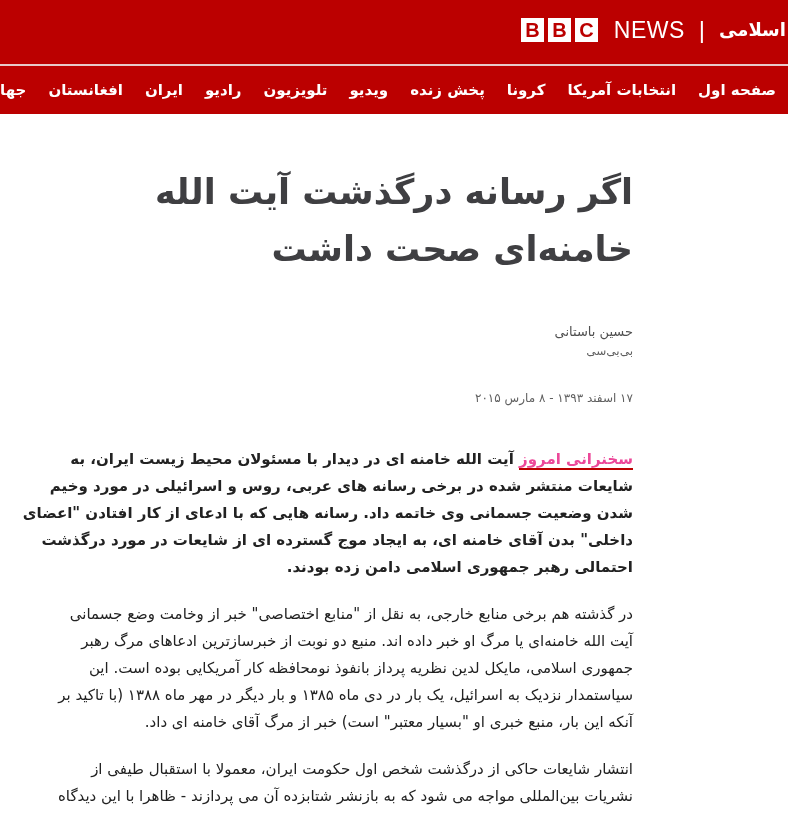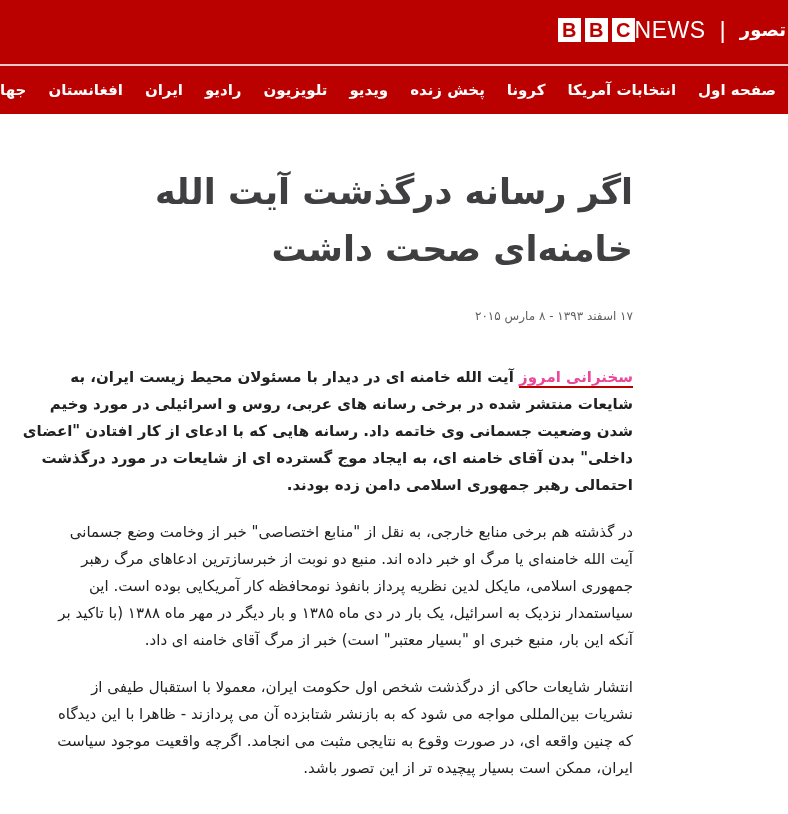--- a/index.html
+++ b/index.html
@@ -20,21 +20,21 @@
       position: absolute; right: 0; top: 18px;
     }
     .bbc-blocks { display: flex; gap: 4px; }
     .bbc-block {
       width: 23px; height: 24px; background: #ffffff; color: #bb0000;
       font-family: "Liberation Sans", sans-serif; font-weight: bold;
       font-size: 20px; line-height: 24px; text-align: center;
     }
     .news-word {
       color: #ffffff; font-family: "Liberation Sans", sans-serif;
-      font-size: 23px; letter-spacing: 0.5px; margin-left: 0;
+      font-size: 23px; letter-spacing: 0.5px; margin-left: 16px;
       line-height: 24px;
     }
     .brand-sep {
       color: #ffffff; font-size: 24px; margin: 0 14px 0 14px; line-height: 24px;
       font-family: "Liberation Sans", sans-serif;
     }
     .brand-lang {
       color: #ffffff; font-size: 18px; font-weight: bold; line-height: 24px;
       margin-right: 2px;
     }
@@ -78,21 +78,21 @@
 
 <header class="masthead">
   <div class="brand">
     <div class="bbc-blocks">
       <span class="bbc-block">B</span>
       <span class="bbc-block">B</span>
       <span class="bbc-block">C</span>
     </div>
     <span class="news-word">NEWS</span>
     <span class="brand-sep">|</span>
-    <span class="brand-lang">تصور</span>
+    <span class="brand-lang">اسلامی</span>
   </div>
 </header>
 <div class="divider-line"></div>
 
 <nav class="navbar">
   <a class="nav-item">صفحه اول</a>
   <a class="nav-item">انتخابات آمریکا</a>
   <a class="nav-item">کرونا</a>
   <a class="nav-item">پخش زنده</a>
   <a class="nav-item">ویدیو</a>
@@ -100,20 +100,24 @@
   <a class="nav-item">رادیو</a>
   <a class="nav-item">ایران</a>
   <a class="nav-item">افغانستان</a>
   <a class="nav-item">جهان</a>
 
 </nav>
 
 <main class="article">
   <h1 class="headline">اگر رسانه درگذشت آیت الله خامنه‌ای صحت داشت</h1>
 
+  <div class="byline">
+    <div class="author-name">حسین باستانی</div>
+    <div class="author-org">بی‌بی‌سی</div>
+  </div>
   <div class="dateline">۱۷ اسفند ۱۳۹۳ - ۸ مارس ۲۰۱۵</div>
 
   <p class="para lead"><a class="inline-link">سخنرانی امروز</a><span> آیت الله خامنه ای در دیدار با مسئولان محیط زیست ایران، به شایعات منتشر شده در برخی رسانه های عربی، روس و اسرائیلی در مورد وخیم شدن وضعیت جسمانی وی خاتمه داد. رسانه هایی که با ادعای از کار افتادن "اعضای داخلی" بدن آقای خامنه ای، به ایجاد موج گسترده ای از شایعات در مورد درگذشت احتمالی رهبر جمهوری اسلامی دامن زده بودند.</span></p>
 
   <p class="para">در گذشته هم برخی منابع خارجی، به نقل از "منابع اختصاصی" خبر از وخامت وضع جسمانی آیت الله خامنه‌ای یا مرگ او خبر داده اند. منبع دو نوبت از خبرسازترین ادعاهای مرگ رهبر جمهوری اسلامی، مایکل لدین نظریه پرداز بانفوذ نومحافظه کار آمریکایی بوده است. این سیاستمدار نزدیک به اسرائیل، یک بار در دی ماه ۱۳۸۵ و بار دیگر در مهر ماه ۱۳۸۸ (با تاکید بر آنکه این بار، منبع خبری او "بسیار معتبر" است) خبر از مرگ آقای خامنه ای داد.</p>
 
   <p class="para">انتشار شایعات حاکی از درگذشت شخص اول حکومت ایران، معمولا با استقبال طیفی از نشریات بین‌المللی مواجه می شود که به بازنشر شتابزده آن می پردازند - ظاهرا با این دیدگاه که چنین واقعه ای، در صورت وقوع به نتایجی مثبت می انجامد. اگرچه واقعیت موجود سیاست ایران، ممکن است بسیار پیچیده تر از این تصور باشد.</p>
 </main>
 
 </body></html>

